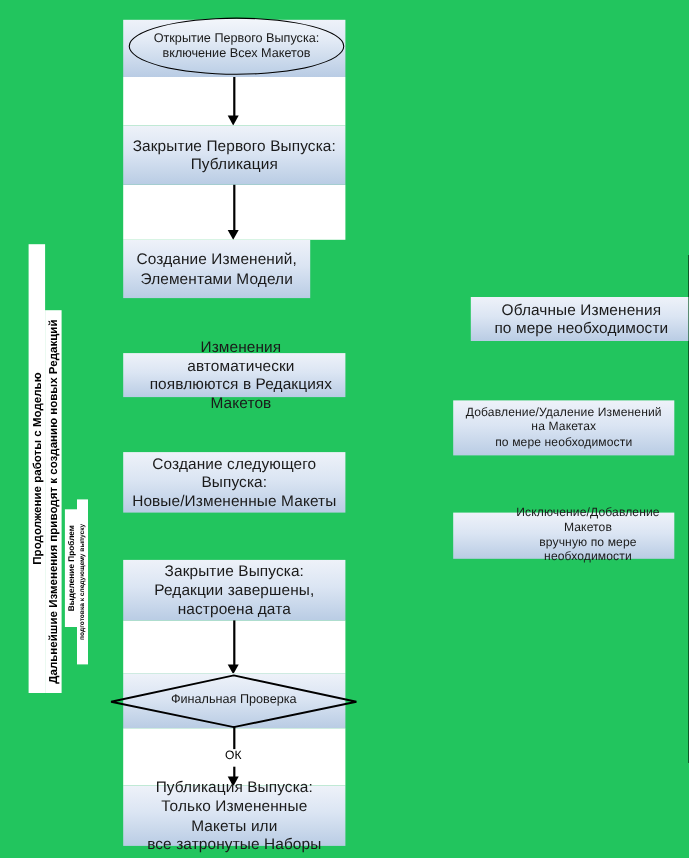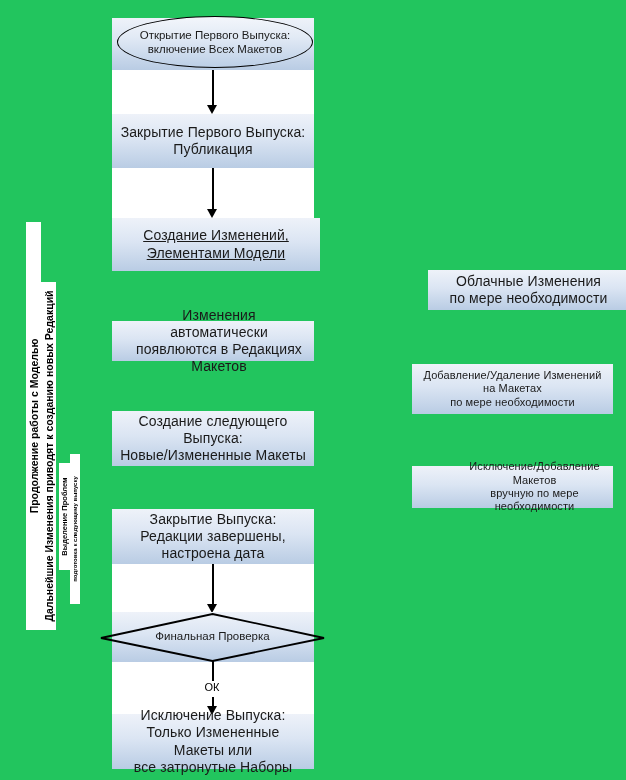--- a/index.html
+++ b/index.html
@@ -130,21 +130,21 @@
   <div class="fbox" style="left:112px; top:114px; width:202px; height:54px;">
     <span>
       <span>Закрытие Первого Выпуска:</span>
       <span>Публикация</span>
     </span>
   </div>
 
   <div class="vline" style="left:212px; top:168px; height:43px;"></div>
   <div class="arrowhead" style="left:207px; top:209px;"></div>
 
-  <div class="fbox" style="left:112px; top:218px; width:208px; height:53px;text-decoration:underline;">
+  <div class="fbox" style="left:112px; top:218px; width:170px; height:53px;">
     <span>
       <span>Создание Изменений,</span>
       <span>Элементами Модели</span>
     </span>
   </div>
 
   <div class="fbox" style="left:112px; top:321px; width:202px; height:40px;padding-left:12px;">
     <span>
       <span>Изменения автоматически</span>
       <span>появлюются в Редакциях Макетов</span>
@@ -177,21 +177,21 @@
     <div class="diamond-label" style="top:18px;">Финальная Проверка</div>
   </div>
 
   <div class="vline" style="left:212px; top:660px; height:21px;"></div>
   <div class="edge-label" style="left:182px; top:681px; width:60px;">ОК</div>
   <div class="vline" style="left:212px; top:697px; height:12px;"></div>
   <div class="arrowhead" style="left:207px; top:706px;"></div>
 
   <div class="fbox" style="left:112px; top:714px; width:202px; height:55px;">
     <span>
-      <span>Исключение Выпуска:</span>
+      <span>Публикация Выпуска:</span>
       <span>Только Измененные Макеты или</span>
       <span>все затронутые Наборы</span>
     </span>
   </div>
 
   <div class="fbox" style="left:412px; top:270px; width:201px; height:40px;margin-left:16px;">
     <span>
       <span>Облачные Изменения</span>
       <span>по мере необходимости</span>
     </span>

